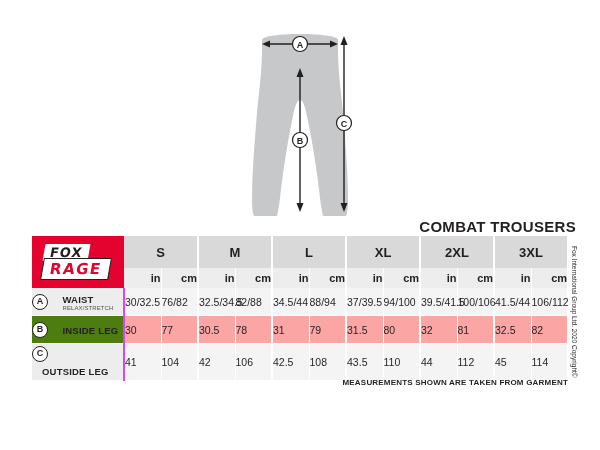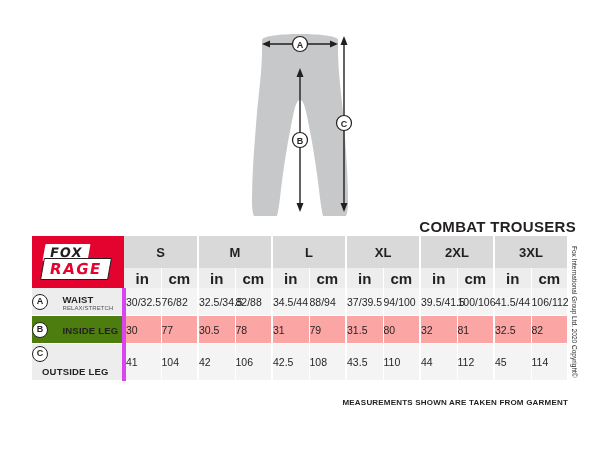--- a/index.html
+++ b/index.html
@@ -97,33 +97,33 @@
     background: #d9d9d9;
     text-align: center;
     font-size: 13px;
     font-weight: bold;
     color: #231f20;
     height: 32px;
     border-right: 2px solid #ffffff;
   }
   .unit-head {
     background: #ededed;
-    text-align: center;
-    font-size: 15px;
+    text-align: right;
+    font-size: 11px;
     font-weight: bold;
     color: #231f20;
     height: 20px;
     border-right: 1px solid #ffffff;
   }
   .unit-head.grp-end { border-right: 2px solid #ffffff; }
 
   .label-cell {
     background: #ededed;
     height: 27px;
-    border-right: 4px solid #d946ef;
+    border-right: 2px solid #d946ef;
     border-bottom: 1px solid #ffffff;
     position: relative;
     padding-left: 6px;
   }
   .label-cell.alt { background: #4d7c0f; }
   .badge {
     display: inline-block;
     width: 14px;
     height: 14px;
     line-height: 13px;
@@ -165,21 +165,20 @@
 
   
   #footnote {
     position: absolute;
     right: 32px;
     top: 378px;
     font-size: 8px;
     font-weight: bold;
     letter-spacing: 0.2px;
     color: #231f20;
-    margin-top: 20px;
   }
 
   
   #copyright {
     position: absolute;
     left: 578px;
     top: 246px;
     font-size: 6.5px;
     color: #231f20;
     white-space: nowrap;

